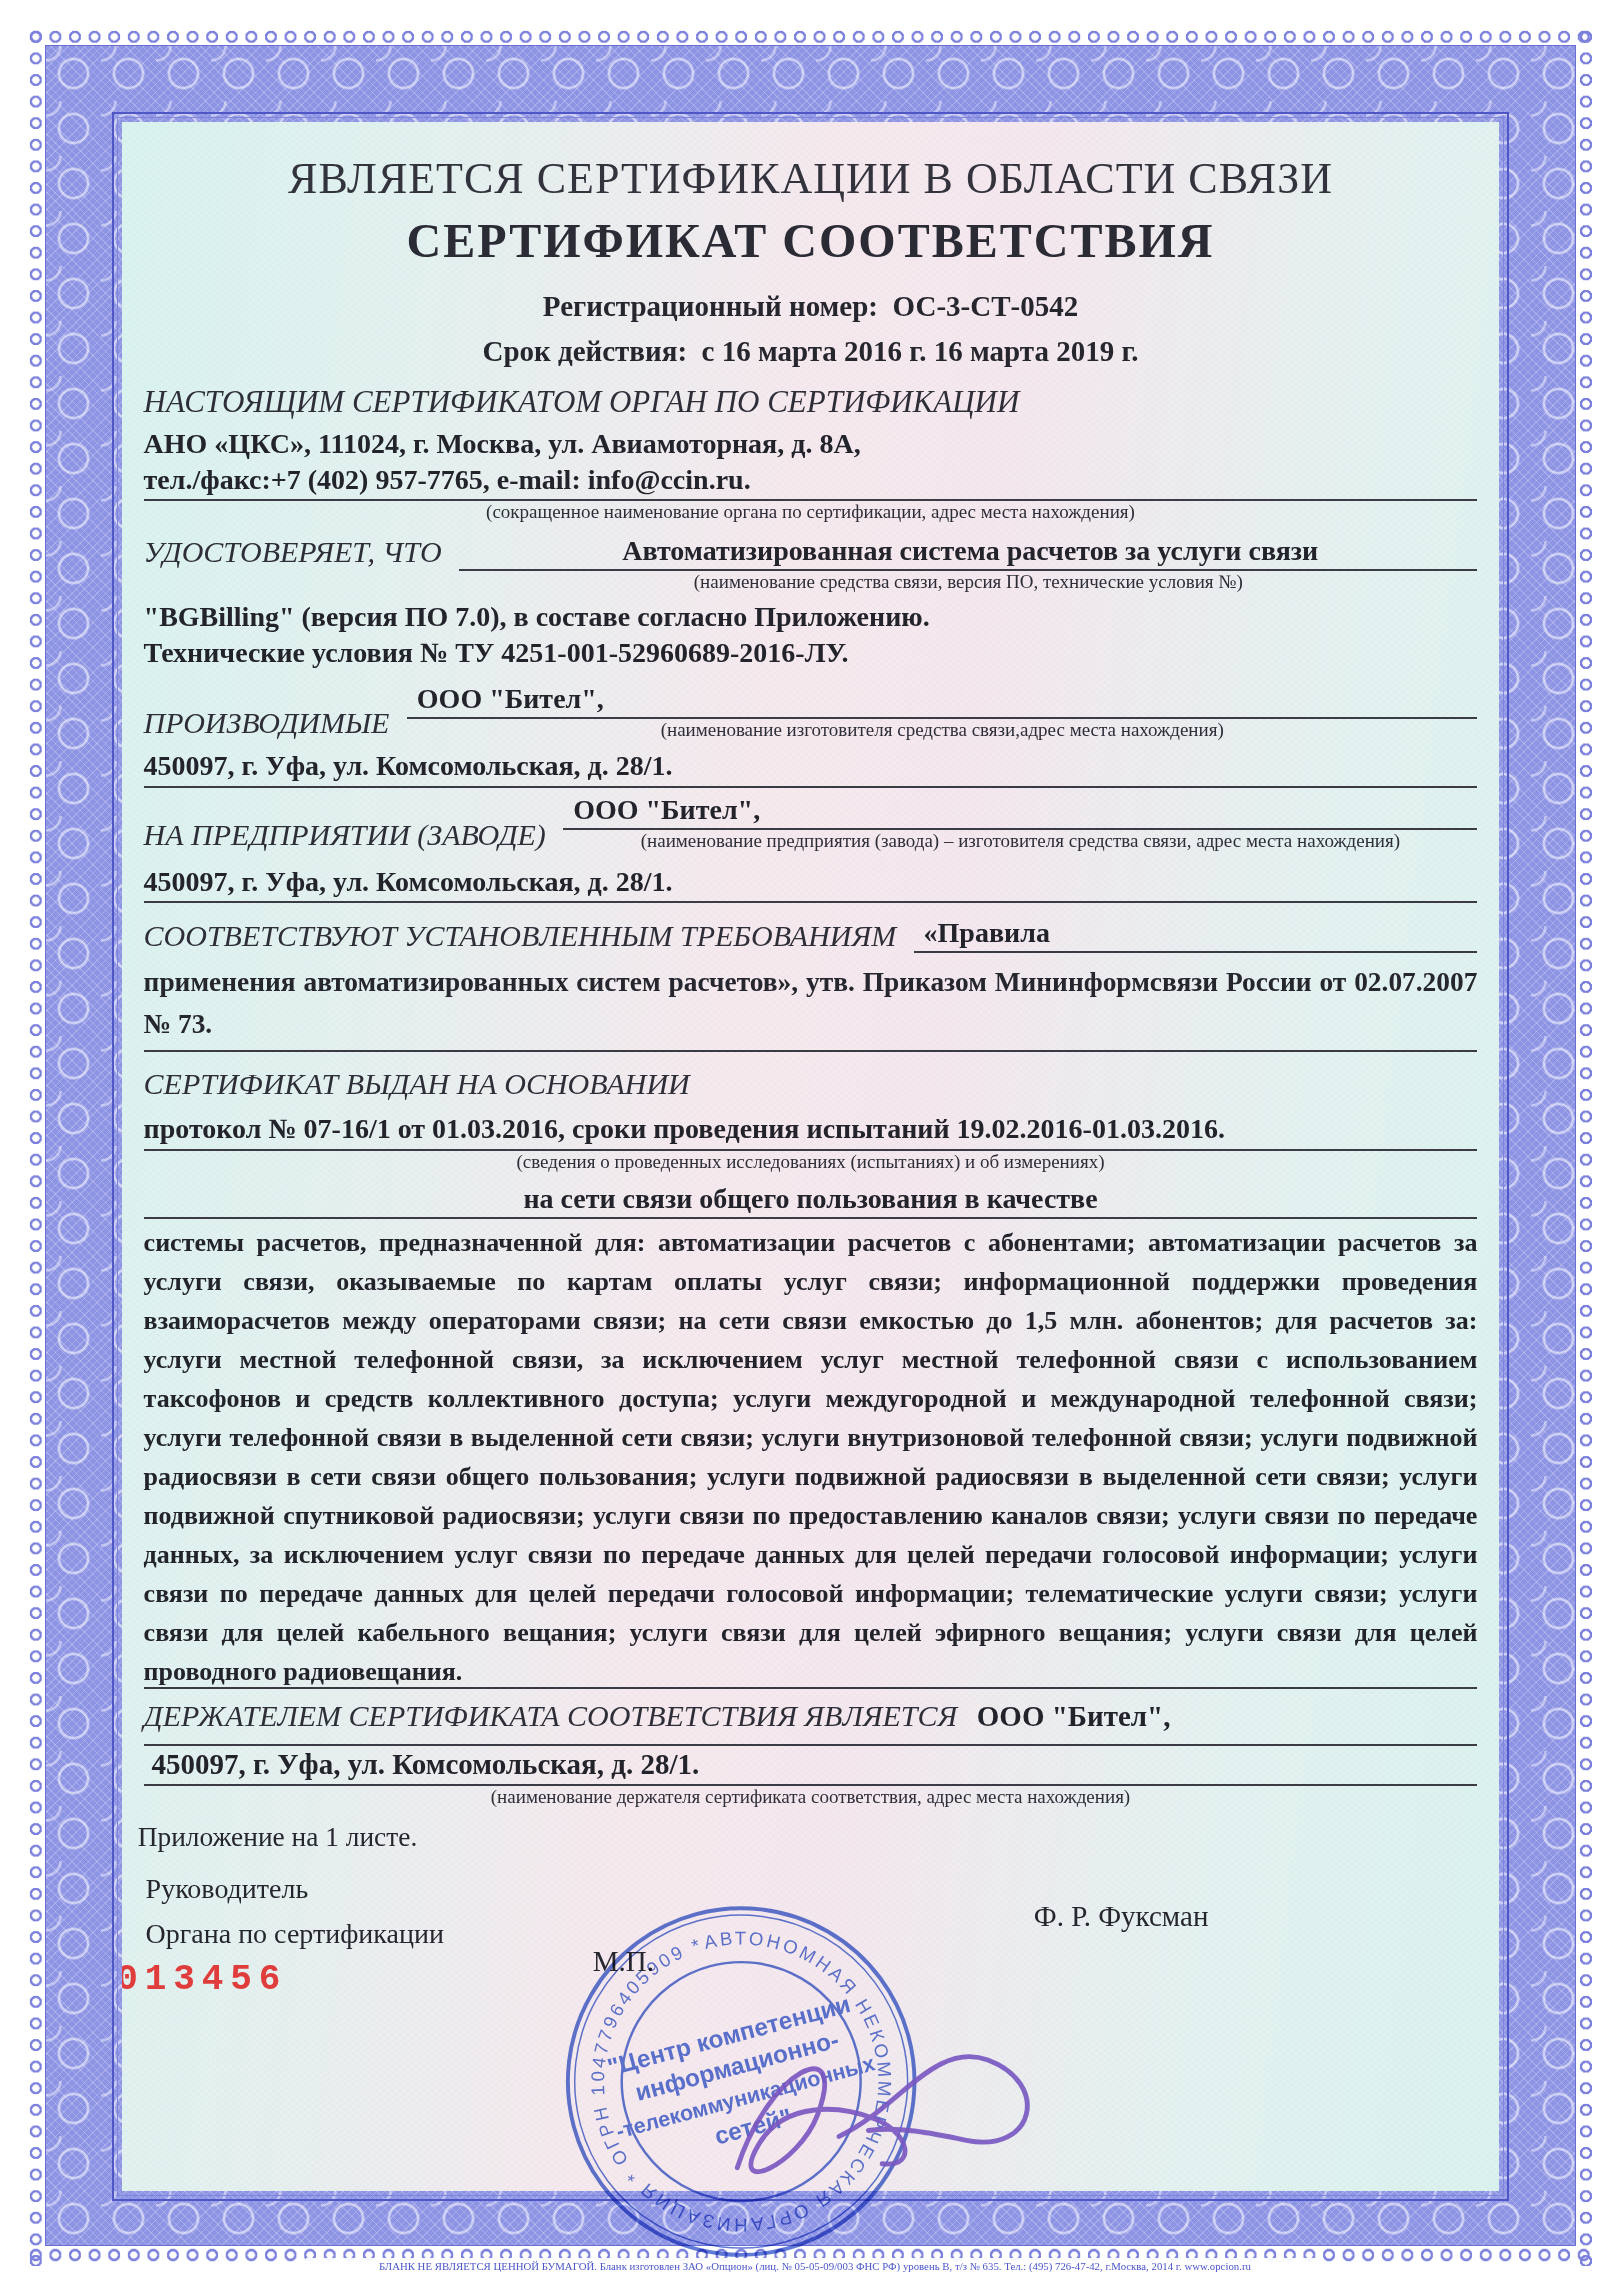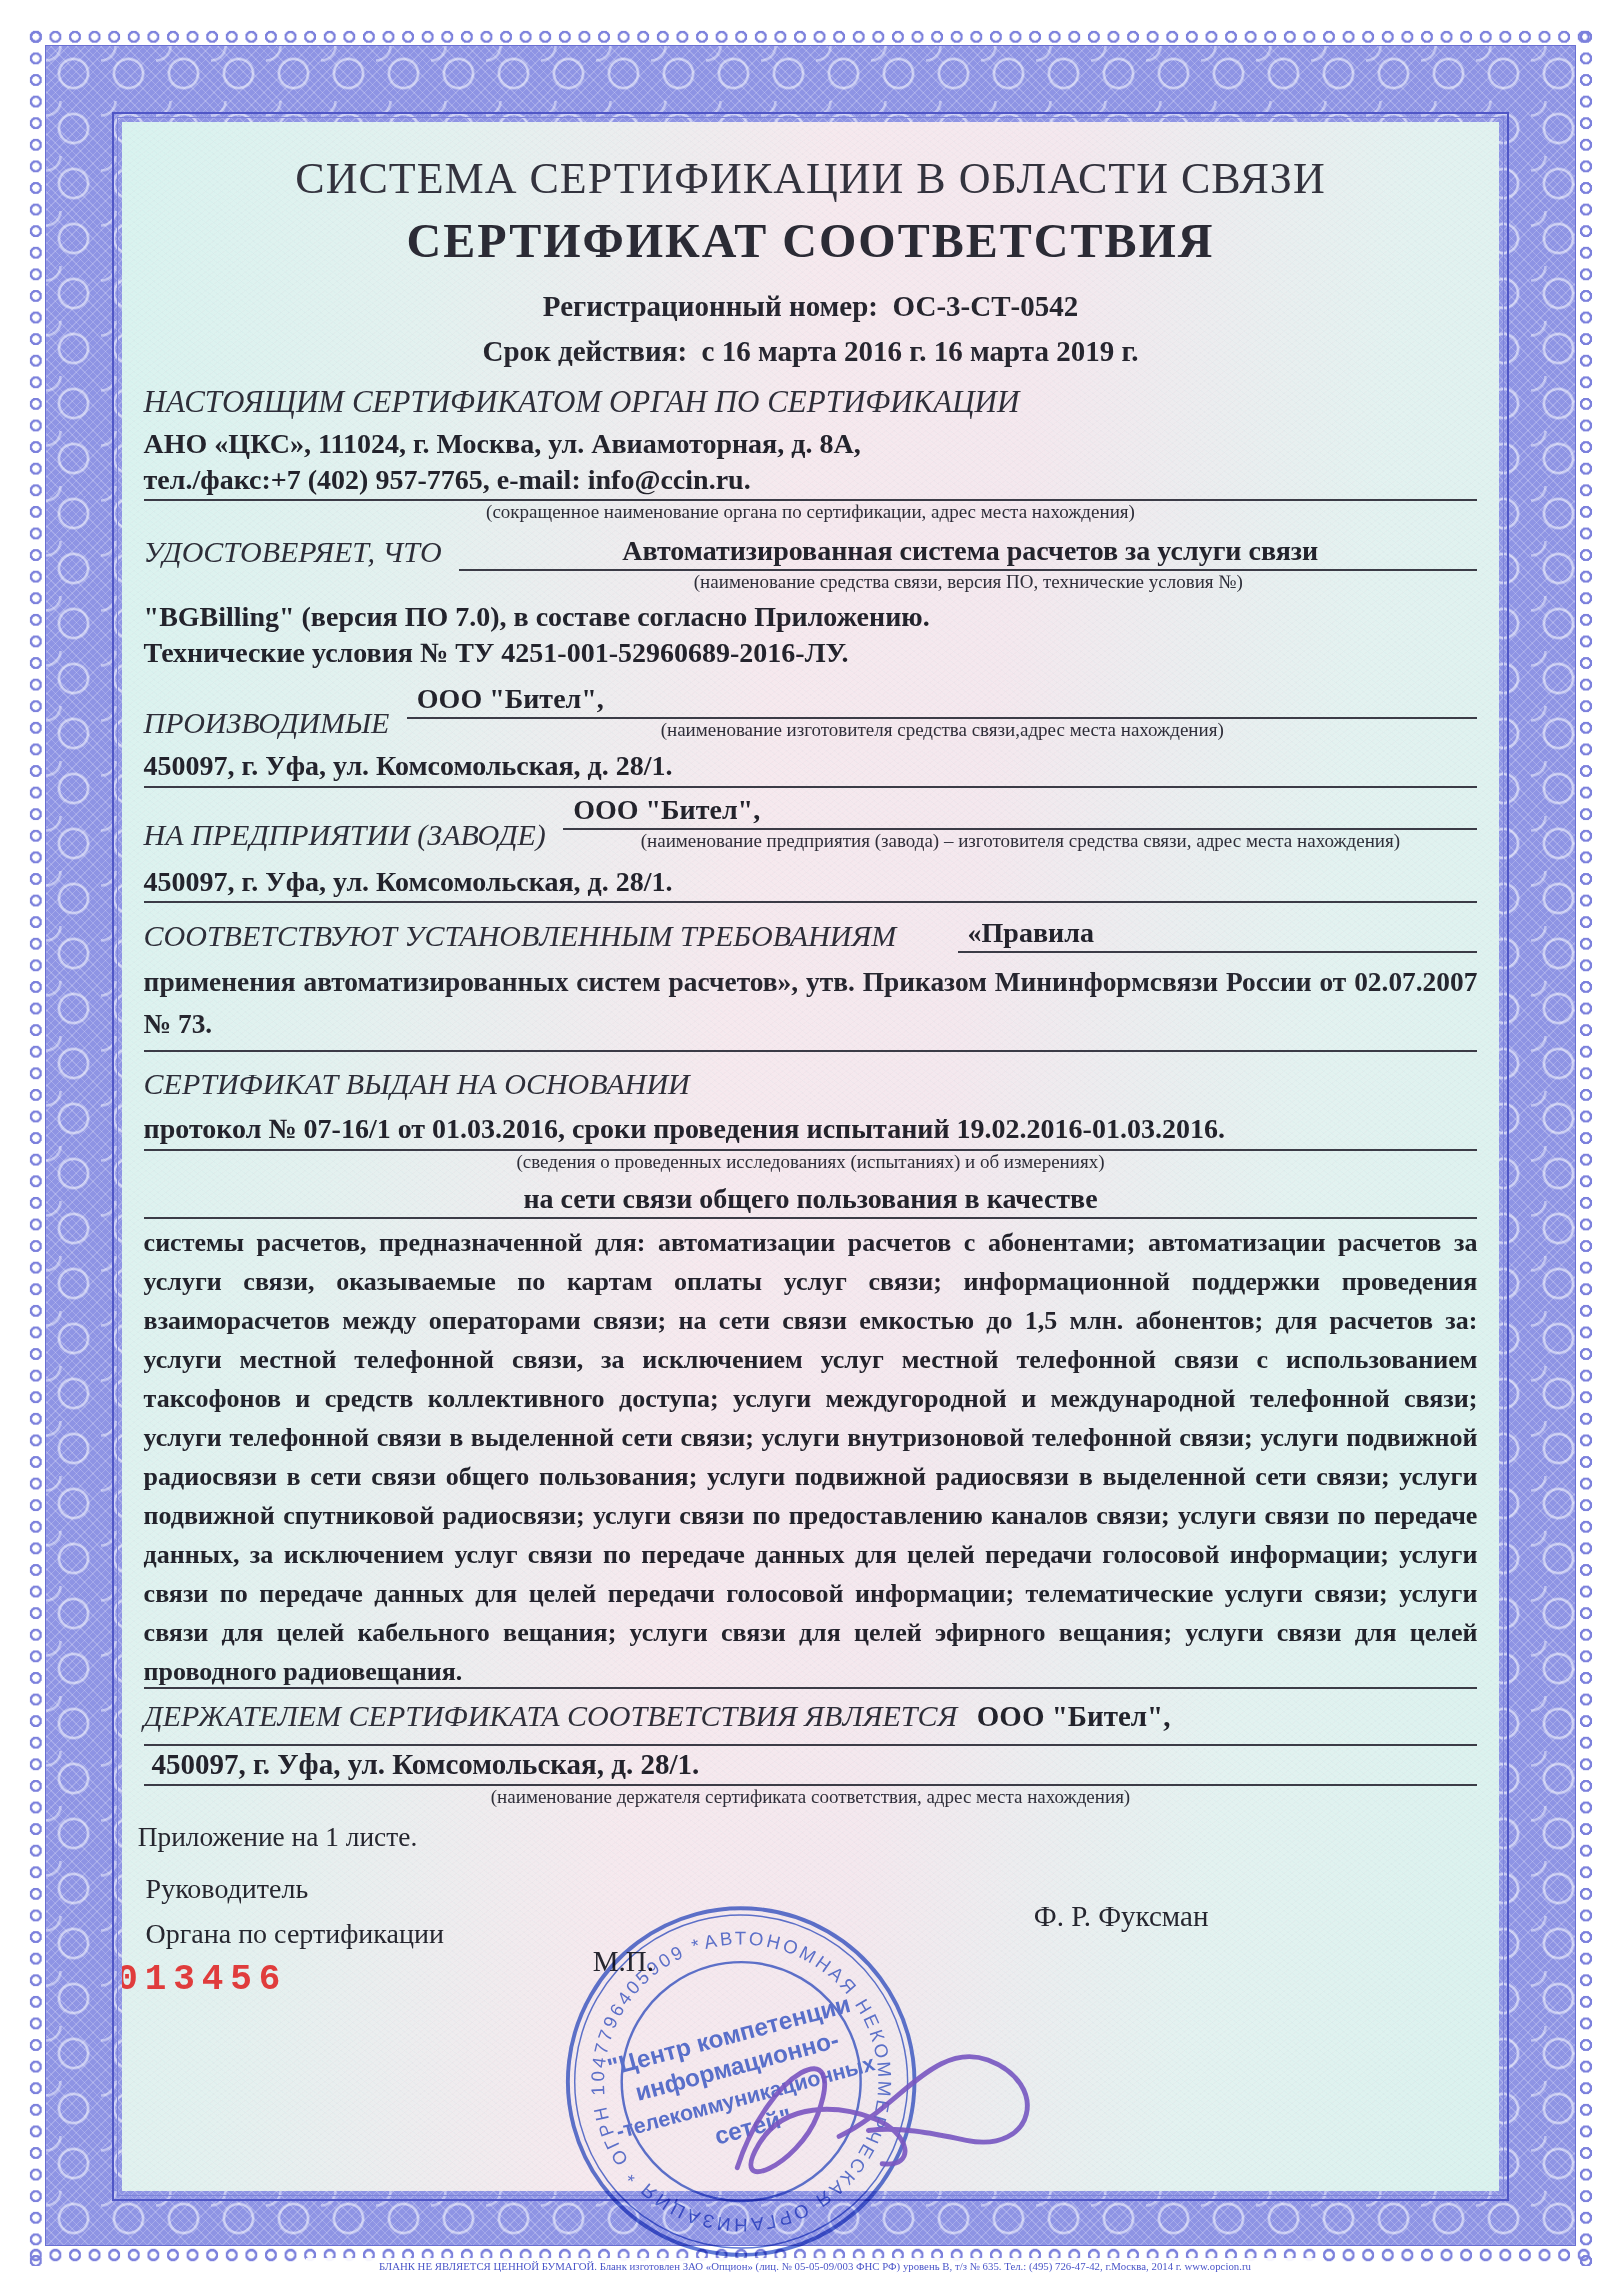--- a/index.html
+++ b/index.html
@@ -102,21 +102,21 @@
     <div class="chain-strip chain-left"></div>
     <div class="chain-strip chain-right"></div>
   </div>
   <div class="band"></div>
   <div class="frame">
       <div class="frame-inner"></div>
     </div>
 
   <div class="content">
 
-    <div class="t-center sys-title">СИСТЕМА СЕРТИФИКАЦИИ В ОБЛАСТИ СВЯЗИ</div>
+    <div class="t-center sys-title">ЯВЛЯЕТСЯ СЕРТИФИКАЦИИ В ОБЛАСТИ СВЯЗИ</div>
     <div class="t-center doc-title">СЕРТИФИКАТ СООТВЕТСТВИЯ</div>
 
     <div class="t-center reg-line">
       <span>Регистрационный номер:</span>&nbsp;
       <span>ОС-3-СТ-0542</span>
     </div>
     <div class="t-center val-line">
       <span>Срок действия:</span>&nbsp;
       <span>с 16 марта 2016 г.  16 марта 2019 г.</span>
     </div>
@@ -147,21 +147,21 @@
 
     <div class="frow" style="margin-top:5.9px;">
       <span class="lbl">НА ПРЕДПРИЯТИИ (ЗАВОДЕ)</span>
       <span class="vwrap">
         <span class="vline bold">ООО "Бител",</span>
         <span class="cap">(наименование предприятия (завода) – изготовителя средства связи, адрес места нахождения)</span>
       </span>
     </div>
     <div class="bold addr ul" style="margin-top:13.7px;">450097, г. Уфа, ул. Комсомольская, д. 28/1.</div>
 
-    <div class="frow" style="margin-top:13.7px;gap:44px;">
+    <div class="frow" style="margin-top:13.7px;">
       <span class="lbl">СООТВЕТСТВУЮТ УСТАНОВЛЕННЫМ ТРЕБОВАНИЯМ</span>
       <span class="vwrap">
         <span class="vline bold">«Правила</span>
       </span>
     </div>
     <div class="req-cont ul">применения автоматизированных систем расчетов», утв. Приказом Мининформсвязи России от 02.07.2007 № 73.</div>
 
     <div class="frow" style="margin-top:15.7px;">
       <span class="lbl">СЕРТИФИКАТ ВЫДАН НА ОСНОВАНИИ</span>
     </div>

